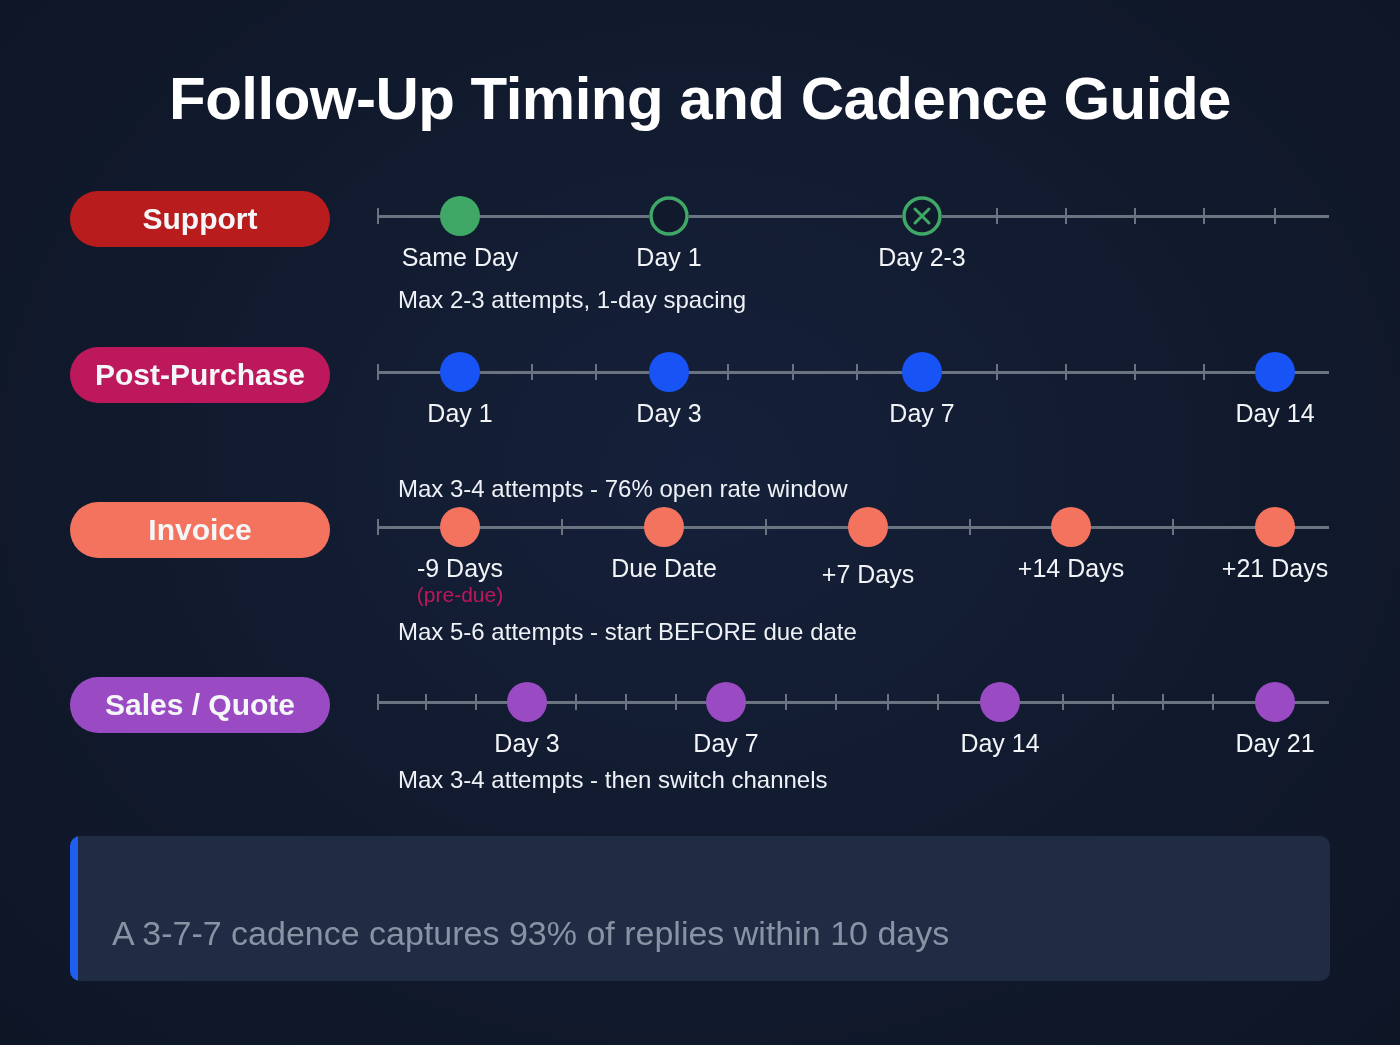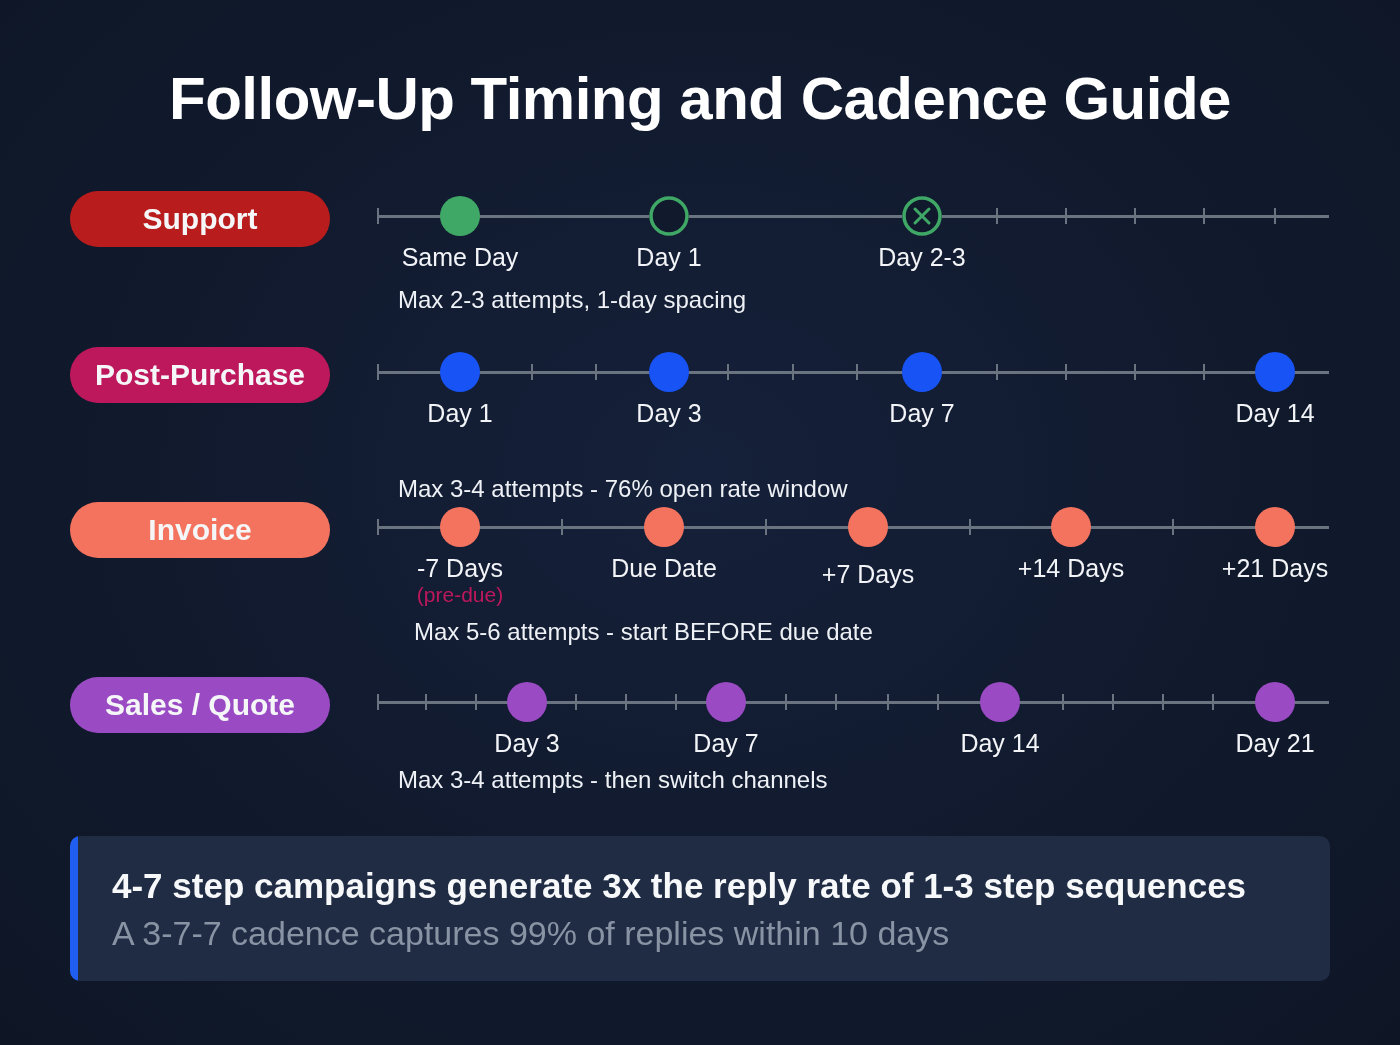--- a/index.html
+++ b/index.html
@@ -118,31 +118,31 @@
     </div>
     <div class="row" style="top: 0px;">
       <div class="pill" style="top: 502px; background: rgb(244, 115, 95);">Invoice</div>
       <div class="track" style="top: 526px;"></div>
       <div class="tick" style="left: 377px; top: 519px;"></div>
       <div class="tick" style="left: 561px; top: 519px;"></div>
       <div class="tick" style="left: 765px; top: 519px;"></div>
       <div class="tick" style="left: 969px; top: 519px;"></div>
       <div class="tick" style="left: 1172px; top: 519px;"></div>
       <div class="node" style="left: 440px; top: 507px; background: rgb(244, 115, 95);"></div>
-      <div class="lbl" style="left: 460px; top: 554px;">-7 Days</div>
+      <div class="lbl" style="left: 460px; top: 554px;">-9 Days</div>
       <div class="sublbl" style="left: 460px; top: 583px;">(pre-due)</div>
       <div class="node" style="left: 644px; top: 507px; background: rgb(244, 115, 95);"></div>
       <div class="lbl" style="left: 664px; top: 554px;">Due Date</div>
       <div class="node" style="left: 848px; top: 507px; background: rgb(244, 115, 95);"></div>
       <div class="lbl" style="left: 868px; top: 560px;">+7 Days</div>
       <div class="node" style="left: 1051px; top: 507px; background: rgb(244, 115, 95);"></div>
       <div class="lbl" style="left: 1071px; top: 554px;">+14 Days</div>
       <div class="node" style="left: 1255px; top: 507px; background: rgb(244, 115, 95);"></div>
       <div class="lbl" style="left: 1275px; top: 554px;">+21 Days</div>
-      <div class="note" style="top: 618px; margin-left: 16px;">Max 5-6 attempts - start BEFORE due date</div>
+      <div class="note" style="top: 618px;">Max 5-6 attempts - start BEFORE due date</div>
     </div>
     <div class="row" style="top: 0px;">
       <div class="pill" style="top: 677px; background: rgb(154, 75, 196);">Sales / Quote</div>
       <div class="track" style="top: 701px;"></div>
       <div class="tick" style="left: 377px; top: 694px;"></div>
       <div class="tick" style="left: 425px; top: 694px;"></div>
       <div class="tick" style="left: 475px; top: 694px;"></div>
       <div class="tick" style="left: 575px; top: 694px;"></div>
       <div class="tick" style="left: 625px; top: 694px;"></div>
       <div class="tick" style="left: 675px; top: 694px;"></div>
@@ -161,15 +161,14 @@
       <div class="node" style="left: 980px; top: 682px; background: rgb(154, 75, 196);"></div>
       <div class="lbl" style="left: 1000px; top: 729px;">Day 14</div>
       <div class="node" style="left: 1255px; top: 682px; background: rgb(154, 75, 196);"></div>
       <div class="lbl" style="left: 1275px; top: 729px;">Day 21</div>
       <div class="note" style="top: 766px;">Max 3-4 attempts - then switch channels</div>
     </div>
   </div>
 
 <div class="callout">
   <div class="bar"></div>
-  <div class="head">4-7 step campaigns generate 3x the reply rate of 1-3 step sequences</div>
-  <div class="sub">A 3-7-7 cadence captures 99% of replies within 10 days</div>
+  <div class="sub">A 3-7-7 cadence captures 93% of replies within 10 days</div>
 </div>
 
 </body></html>

